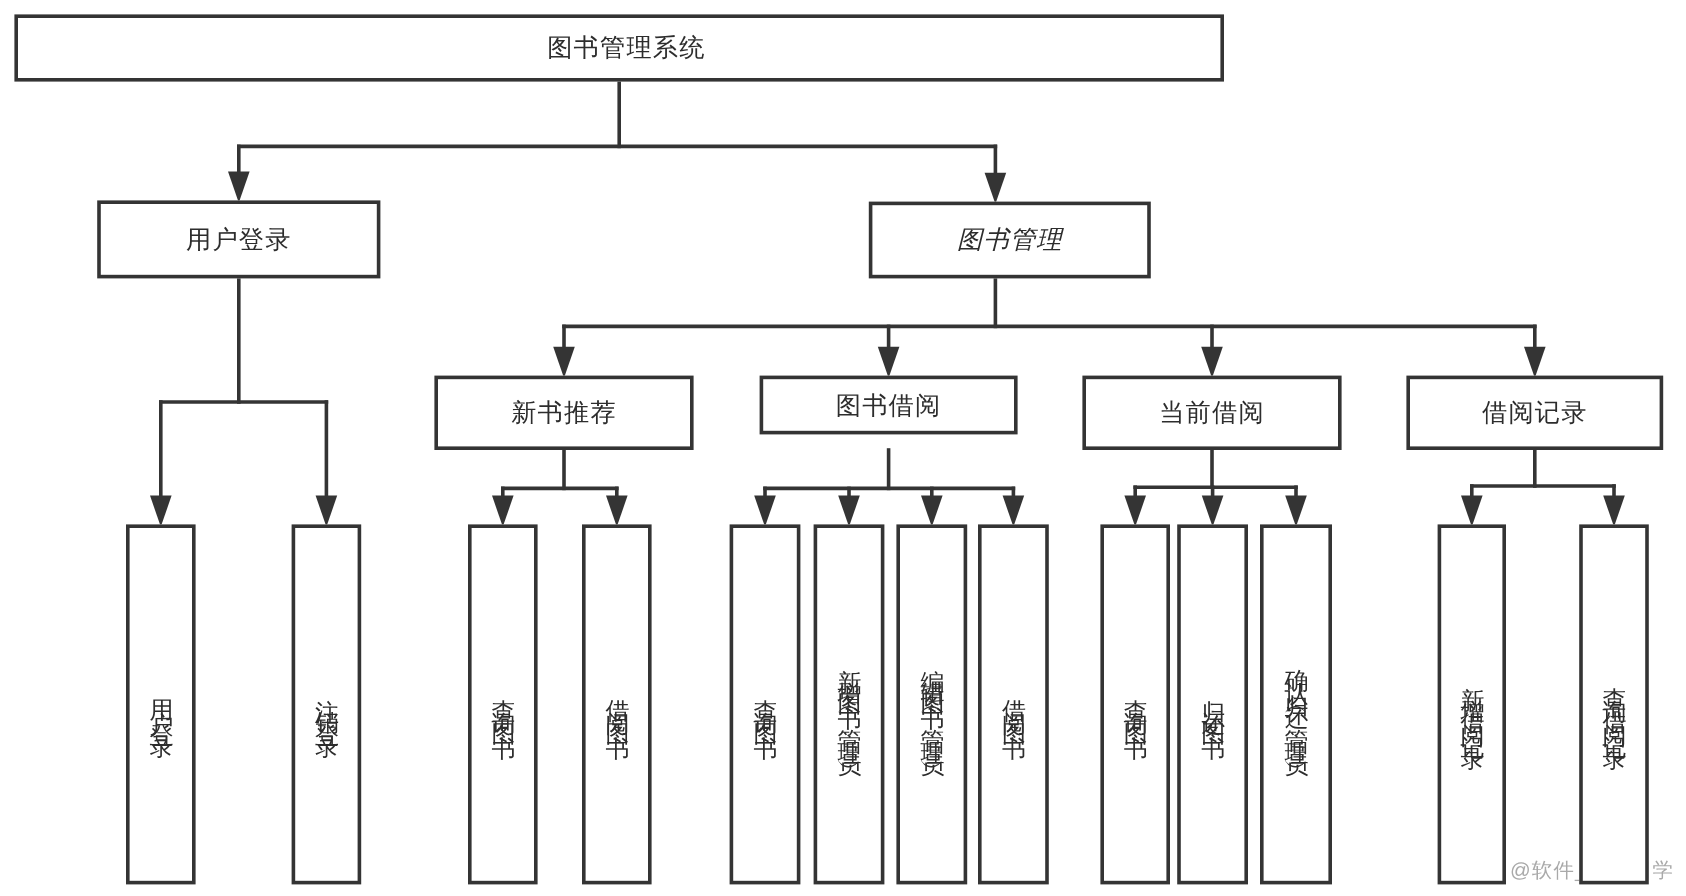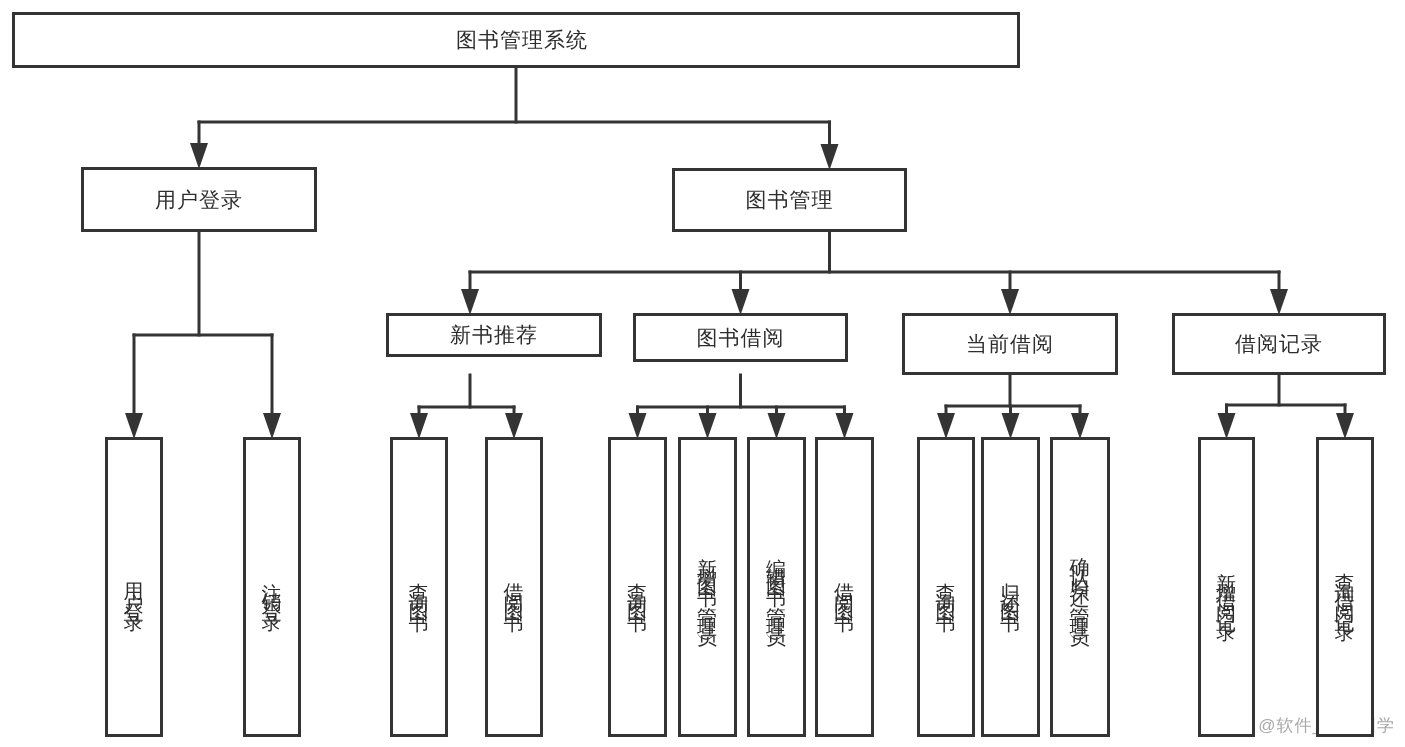--- a/index.html
+++ b/index.html
@@ -129,24 +129,24 @@
       </g>
     </svg>
 
   <div id="watermark">CSDN @软件_小贺同学</div>
 <div class="node horizontal" style="left: 12px; top: 12px; width: 1008px; height: 56px; padding-left: 12px;">
       <span class="node-label">图书管理系统</span>
     </div>
     <div class="node horizontal" style="left: 81px; top: 167px; width: 236px; height: 65px;">
       <span class="node-label">用户登录</span>
     </div>
-    <div class="node horizontal" style="left: 672px; top: 168px; width: 235px; height: 64px;">
+    <div class="node horizontal" style="left: 724px; top: 168px; width: 235px; height: 64px; font-style: italic;">
       <span class="node-label">图书管理</span>
     </div>
-    <div class="node horizontal" style="left: 362px; top: 313px; width: 216px; height: 44px; margin-left: 24px;">
+    <div class="node horizontal" style="left: 362px; top: 313px; width: 216px; height: 62px;">
       <span class="node-label">新书推荐</span>
     </div>
     <div class="node horizontal" style="left: 633px; top: 313px; width: 215px; height: 49px;">
       <span class="node-label">图书借阅</span>
     </div>
     <div class="node horizontal" style="left: 1172px; top: 313px; width: 214px; height: 62px;">
       <span class="node-label">借阅记录</span>
     </div>
     <div class="node horizontal" style="left: 902px; top: 313px; width: 216px; height: 62px;">
       <span class="node-label">当前借阅</span>

